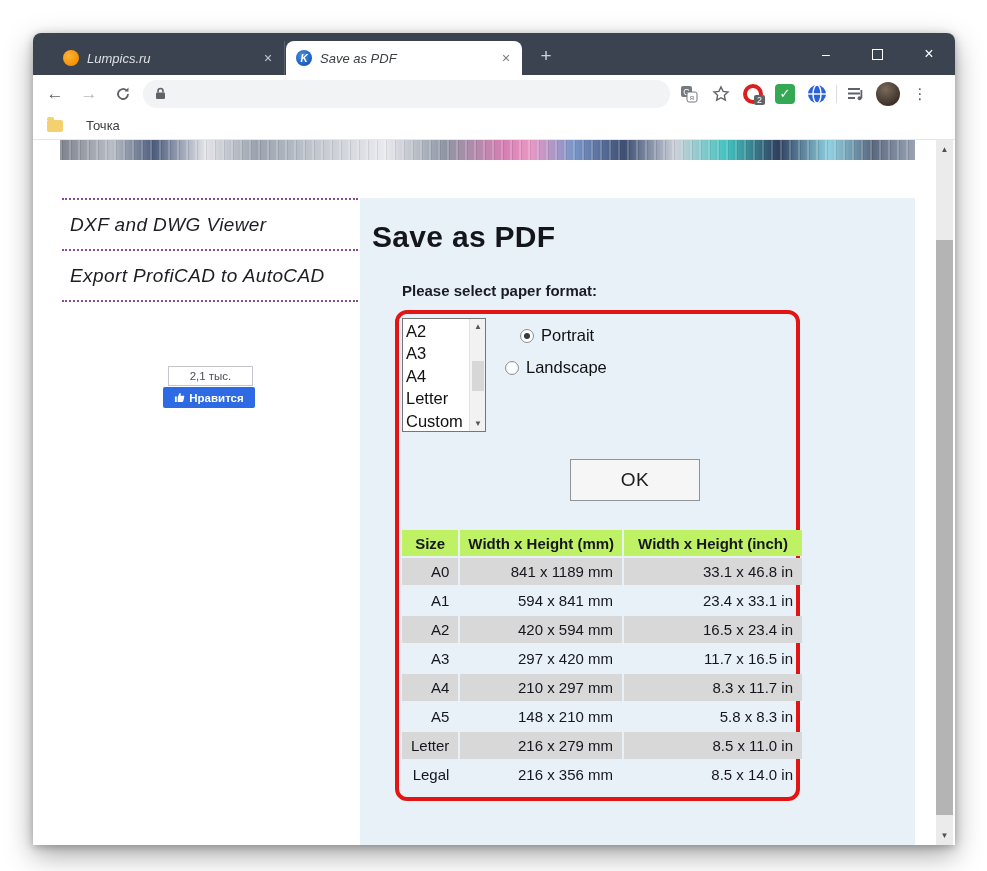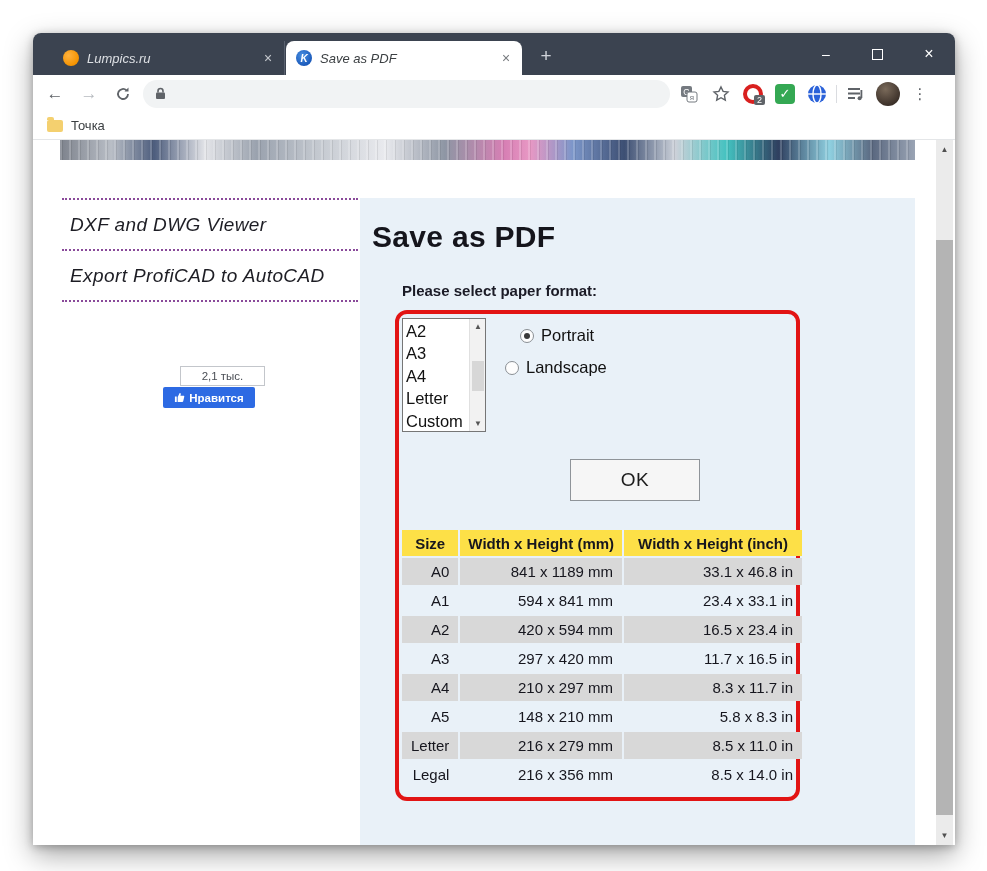--- a/index.html
+++ b/index.html
@@ -47,21 +47,21 @@
     font-size:9px; padding:0 3px; border-radius:2px; }
   .ext-check { width:20px; height:20px; background:#34a853; border-radius:4px; color:#fff;
     display:flex; align-items:center; justify-content:center; font-size:13px; font-weight:bold; }
   .tsep { width:1px; height:18px; background:#dadce0; }
   .avatar { width:24px; height:24px; border-radius:50%;
     background:radial-gradient(circle at 40% 30%, #7a6a5a, #3a2f28 75%); }
   .dots { color:#5f6368; font-size:15px; letter-spacing:0; }
 
   
   .bookbar { height:28px; background:#fff; border-bottom:1px solid #e4e6e8; display:flex;
-    align-items:center; padding:0 14px; gap:8px; }
+    align-items:center; padding:0 14px; gap:23px; }
   .folder { width:16px; height:12px; background:#f4d06f; border-radius:2px; position:relative; }
   .folder:before { content:""; position:absolute; top:-3px; left:0; width:7px; height:3px;
     background:#f4d06f; border-radius:2px 2px 0 0; }
   .bm-label { font-size:13px; color:#3c4043; }
 
   
   .viewport { position:relative; height:705px; background:#fff; overflow:hidden; }
 
   .banner { position:absolute; left:27px; top:0; width:855px; height:20px;
     background:
@@ -79,21 +79,21 @@
     border:1px solid #8a2a2e; display:flex; align-items:center; padding:0 8px; gap:6px; }
   .g-mark { color:#b9bdc2; font-size:13px; }
   .g-ph { color:#777c82; font-size:17px; }
   .blue-bar { position:absolute; right:0; bottom:0; width:142px; height:4px; background:#2f7be5; }
 
   .sidebar { position:absolute; left:27px; top:58px; width:300px; height:647px; background:#fff; }
   .side-link { margin:0 2px; padding:13px 8px 12px; font-size:19px; color:#1d1d24; letter-spacing:.4px;
     border-bottom:2px dotted #8a4a9a; line-height:1.25;font-style:italic; }
   .side-link:first-child { border-top:2px dotted #8a4a9a; }
   .fb { position:absolute; left:103px; top:168px; width:96px; }
-  .fb-count { margin-left:17px; width:85px; height:20px; border:1px solid #c3c6cb; background:#fff;
+  .fb-count { margin-left:5px; width:85px; height:20px; border:1px solid #c3c6cb; background:#fff;
     font-size:11.5px; color:#4b4f56; display:flex; align-items:center; justify-content:center; }
   .fb-btn { width:92px; height:21px; background:#2d6ae3; border-radius:2px; color:#fff; font-size:11.5px;
     font-weight:bold; display:flex; align-items:center; justify-content:center; gap:4px; margin-top:1px; }
 
   .mainarea { position:absolute; left:327px; top:58px; width:555px; height:647px; background:#e9f1f8; }
   .h1 { position:absolute; left:12px; top:22px; font-size:30px; font-weight:bold; color:#15151c;
     letter-spacing:.3px; }
   .prompt { position:absolute; left:42px; top:84px; font-size:15px; font-weight:600; color:#1b1b26; }
 
   .redbox { position:absolute; left:35px; top:112px; width:405px; height:491px;
@@ -114,21 +114,21 @@
     position:relative; }
   .radio.checked:after { content:""; position:absolute; left:3px; top:3px; width:6px; height:6px;
     border-radius:50%; background:#3a3a3a; }
 
   .okbtn { position:absolute; left:210px; top:261px; width:130px; height:42px; background:#f6f6f6;
     border:1px solid #8f9499; font-size:19px; color:#1c1c1c; display:flex; align-items:center;
     justify-content:center; letter-spacing:.5px; }
 
   table.sizes { position:absolute; left:40px; top:330px; border-collapse:separate; border-spacing:2px;
     font-size:15px; color:#16161e; }
-  table.sizes th { font-weight:bold; height:26px; padding:0 8px; background:#fde047; white-space:nowrap; }
+  table.sizes th { font-weight:bold; height:26px; padding:0 8px; background:#bef264; white-space:nowrap; }
   table.sizes td { height:27px; text-align:right; padding:0 9px; white-space:nowrap;margin-left:48px; }
   table.sizes tr.odd td { background:#d8d8d8; }
   .col-size { width:52px; } .col-mm { width:160px; } .col-in { width:178px; }
 
   
   .pscroll { position:absolute; right:2px; top:0; width:17px; height:705px; background:#ebebeb; }
   .ps-arrow { position:absolute; left:0; width:17px; height:15px; color:#505050; font-size:8px;
     display:flex; align-items:center; justify-content:center; }
   .ps-up { top:2px; } .ps-down { bottom:2px; }
   .ps-thumb { position:absolute; left:0; top:100px; width:17px; height:575px; background:#b4b4b4; }

